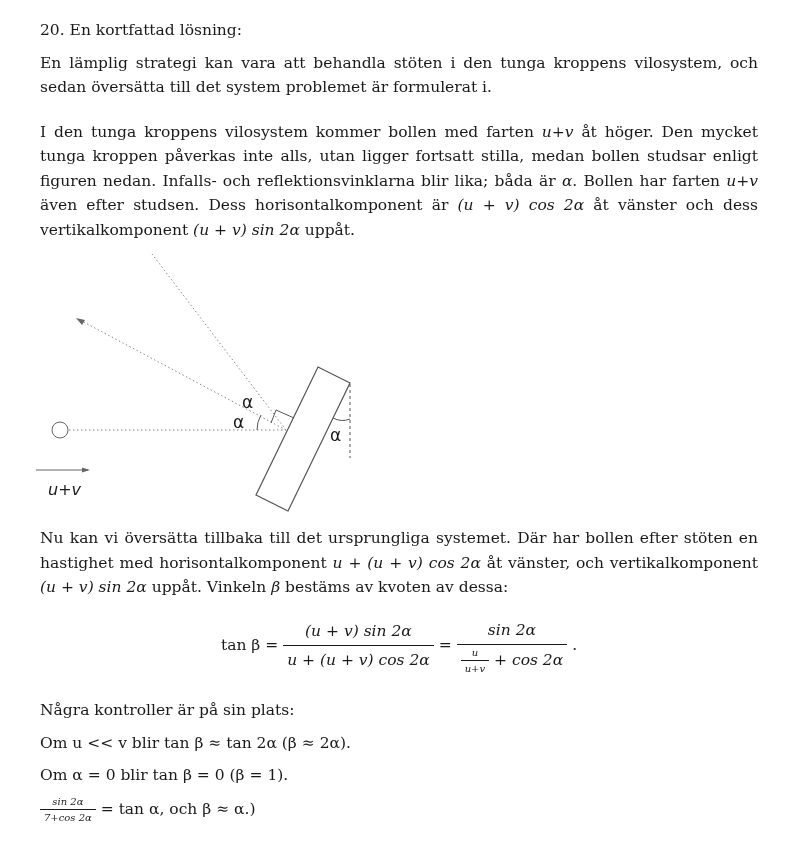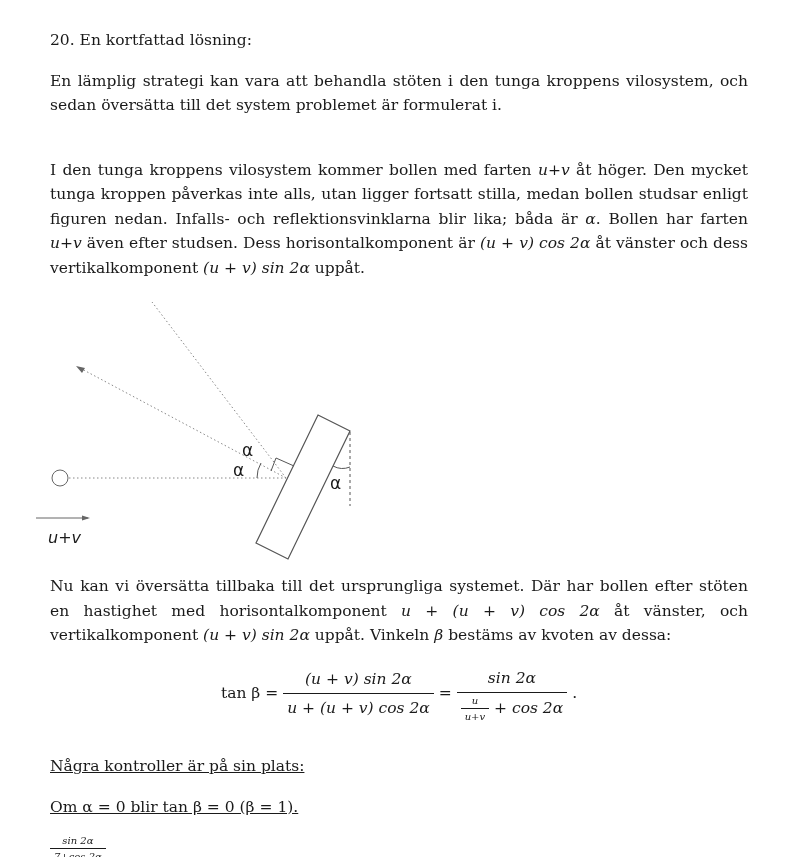--- a/index.html
+++ b/index.html
@@ -1,31 +1,31 @@
 <!DOCTYPE html>
 <html><head>
 <meta charset="utf-8">
 <style>
   html, body { margin:0; padding:0; background:#ffffff; }
   body { width:800px; height:857px; position:relative; overflow:hidden;
          font-family:"DejaVu Serif","Liberation Serif",serif; color:#1a1a1a; }
   .page { position:absolute; left:34px; top:12px; width:730px; font-size:15.5px; line-height:24.5px; }
-  .p { margin:16px; text-align:justify; }
+  .p { margin:6px; text-align:justify; }
   .p.title { margin-bottom:8px; }
   .gap { height:8px; }
   .m { font-style:italic; }
   .diagram { position:relative; width:360px; height:270px; margin-top:6px; margin-left:-4px; }
-  .eq { text-align:center; margin:18px 0 32px 0; font-size:15.5px; }
+  .eq { text-align:center; margin:18px 0 24px 0; font-size:15.5px; }
   .frac { display:inline-block; vertical-align:middle; text-align:center; }
   .frac > span { display:block; padding:0 4px; }
   .frac .num { border-bottom:1px solid #1a1a1a; padding-bottom:2px; }
   .frac .den { padding-top:2px; }
   .frac.small { font-size:10px; line-height:11px; }
   .frac.small .num { border-bottom:1px solid #1a1a1a; }
-  .checks .p { margin-bottom:8px;text-decoration:underline; }
+  .checks .p { margin-bottom:8px; }
 </style>
 </head>
 <body>
 
 <div class="page">
   <p class="p title">20. En kortfattad lösning:</p>
 
   <p class="p">En lämplig strategi kan vara att behandla stöten i den tunga kroppens vilosystem, och sedan översätta till det system problemet är formulerat i.</p>
   <div class="gap"></div>
 
@@ -73,16 +73,17 @@
     <span>=</span>
     <span class="frac">
       <span class="num m">sin 2α</span>
       <span class="den"><span class="frac small"><span class="num m">u</span><span class="den m">u+v</span></span> <span class="m">+ cos 2α</span></span>
     </span>
     <span>.</span>
   </div>
 
   <div class="checks">
     <p class="p">Några kontroller är på sin plats:</p>
+    <p class="p">Om u &lt;&lt; v blir tan β ≈ tan 2α (β ≈ 2α).</p>
     <p class="p">Om α = 0 blir tan β = 0 (β = 1).</p>
-    <p class="p"><span class="frac small"><span class="num m">sin 2α</span><span class="den m">7+cos 2α</span></span></p>
+    <p class="p"><span class="frac small"><span class="num m">sin 2α</span><span class="den m">7+cos 2α</span></span><span> = tan α, och β ≈ α.)</span></p>
   </div>
 </div>
 
 </body></html>

